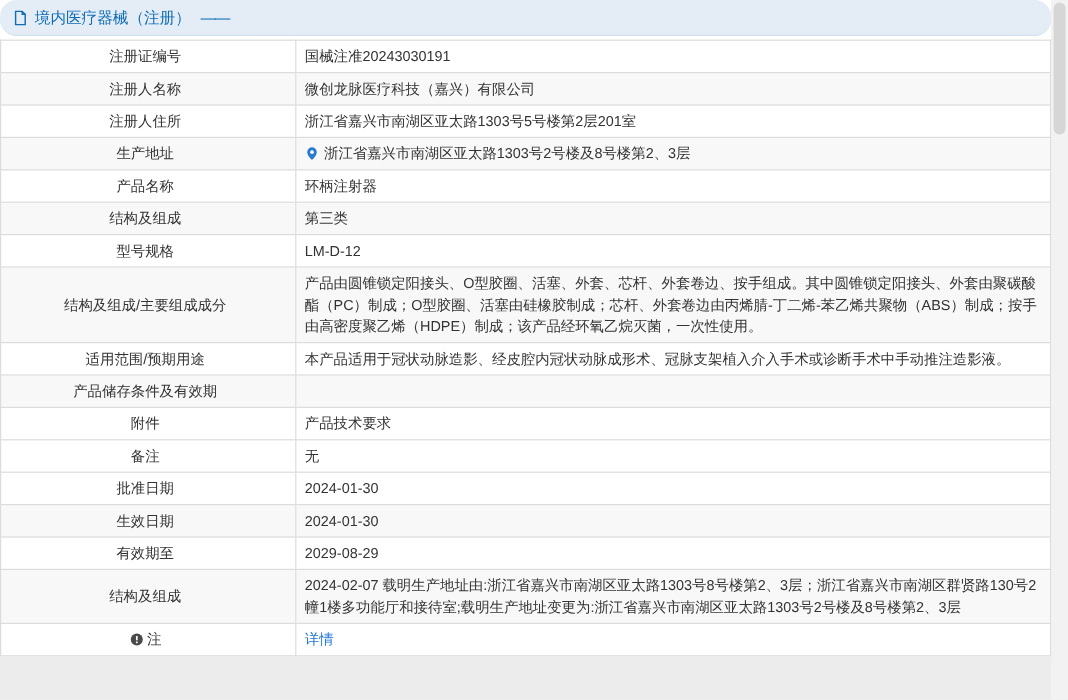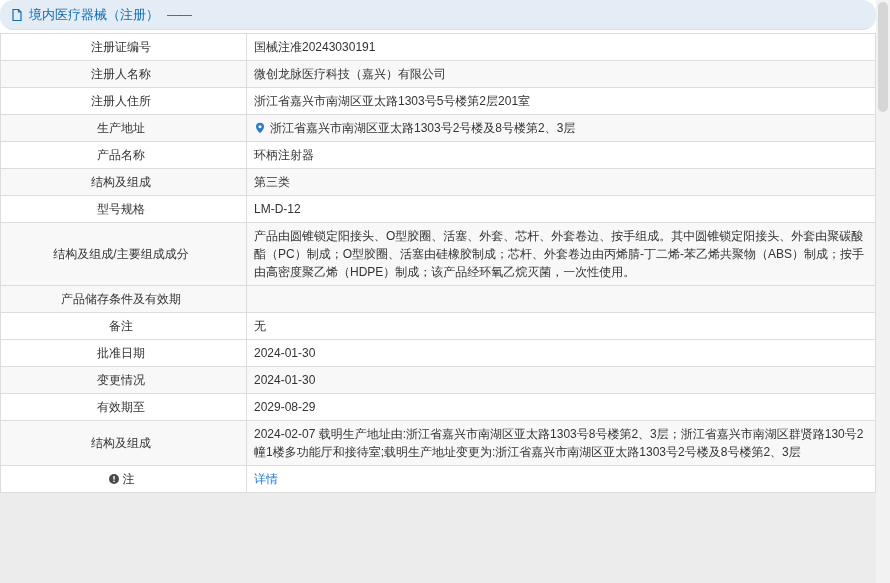--- a/index.html
+++ b/index.html
@@ -129,34 +129,42 @@
           <td class="value-cell"><span>第三类</span></td>
         </tr>
         <tr>
           <td class="label-cell"><span>型号规格</span></td>
           <td class="value-cell"><span>LM-D-12</span></td>
         </tr>
         <tr class="stripe">
           <td class="label-cell"><span>结构及组成/主要组成成分</span></td>
           <td class="value-cell"><span>产品由圆锥锁定阳接头、O型胶圈、活塞、外套、芯杆、外套卷边、按手组成。其中圆锥锁定阳接头、外套由聚碳酸酯（PC）制成；O型胶圈、活塞由硅橡胶制成；芯杆、外套卷边由丙烯腈-丁二烯-苯乙烯共聚物（ABS）制成；按手由高密度聚乙烯（HDPE）制成；该产品经环氧乙烷灭菌，一次性使用。</span></td>
         </tr>
+        <tr>
+          <td class="label-cell"><span>适用范围/预期用途</span></td>
+          <td class="value-cell"><span>本产品适用于冠状动脉造影、经皮腔内冠状动脉成形术、冠脉支架植入介入手术或诊断手术中手动推注造影液。</span></td>
+        </tr>
         <tr class="stripe">
           <td class="label-cell"><span>产品储存条件及有效期</span></td>
           <td class="value-cell"><span></span></td>
+        </tr>
+        <tr>
+          <td class="label-cell"><span>附件</span></td>
+          <td class="value-cell"><span>产品技术要求</span></td>
         </tr>
         <tr>
           <td class="label-cell"><span>备注</span></td>
           <td class="value-cell"><span>无</span></td>
         </tr>
         <tr>
           <td class="label-cell"><span>批准日期</span></td>
           <td class="value-cell"><span>2024-01-30</span></td>
         </tr>
         <tr class="stripe">
-          <td class="label-cell"><span>变更情况</span></td>
+          <td class="label-cell"><span>生效日期</span></td>
           <td class="value-cell"><span>2024-01-30</span></td>
         </tr>
         <tr>
           <td class="label-cell"><span>有效期至</span></td>
           <td class="value-cell"><span>2029-08-29</span></td>
         </tr>
         <tr class="stripe">
           <td class="label-cell"><span>结构及组成</span></td>
           <td class="value-cell"><span>2024-02-07 载明生产地址由:浙江省嘉兴市南湖区亚太路1303号8号楼第2、3层；浙江省嘉兴市南湖区群贤路130号2幢1楼多功能厅和接待室;载明生产地址变更为:浙江省嘉兴市南湖区亚太路1303号2号楼及8号楼第2、3层</span></td>
         </tr>

